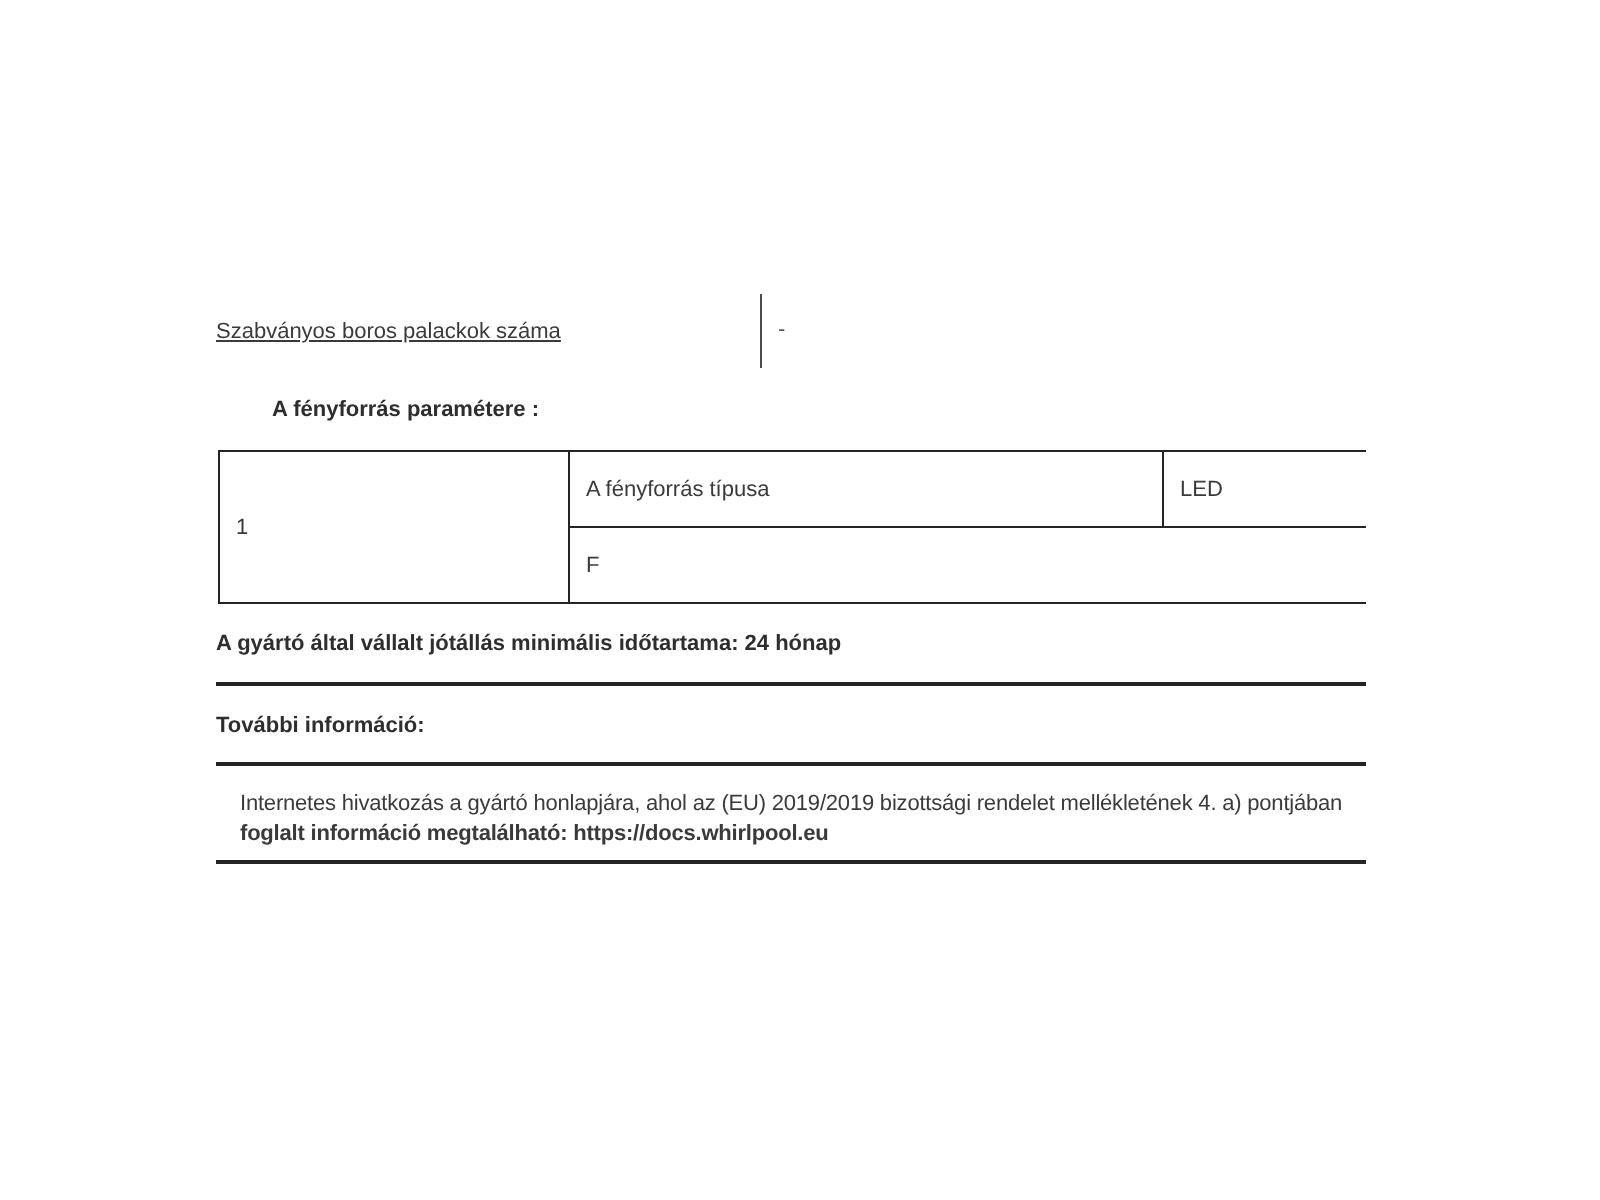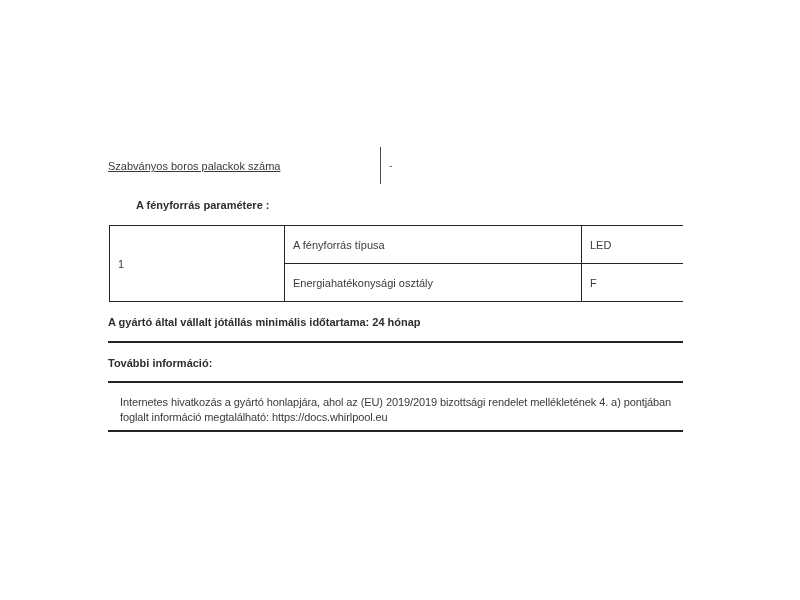--- a/index.html
+++ b/index.html
@@ -100,21 +100,21 @@
   .hr3 { top: 430px; }
 
   .para-line {
     left: 108px;
     line-height: 15px;
     white-space: nowrap;
     letter-spacing: -0.1px;
     margin-left: 12px;
   }
   .para-l1 { top: 395px; }
-  .para-l2 { top: 410px; }
+  .para-l2 { top: 410px; font-weight: bold; }
 </style>
 </head>
 <body>
 
 <div class="page">
 
   <div class="abs spec-label">Szabványos boros palackok száma</div>
   <div class="abs spec-divider"></div>
   <div class="abs spec-value">-</div>
 
@@ -123,21 +123,20 @@
   <div class="abs params-table">
     <div class="index-cell">
       <span>1</span>
     </div>
     <div class="rows-col">
       <div class="t-row first">
         <div class="t-label">A fényforrás típusa</div>
         <div class="t-value">LED</div>
       </div>
       <div class="t-row">
-        <div class="t-label">Energiahatékonysági osztály</div>
         <div class="t-value">F</div>
       </div>
     </div>
   </div>
 
   <div class="abs bold-line warranty">A gyártó által vállalt jótállás minimális időtartama: 24 hónap</div>
   <div class="abs hrule hr1"></div>
 
   <div class="abs bold-line more-info">További információ:</div>
   <div class="abs hrule hr2"></div>

